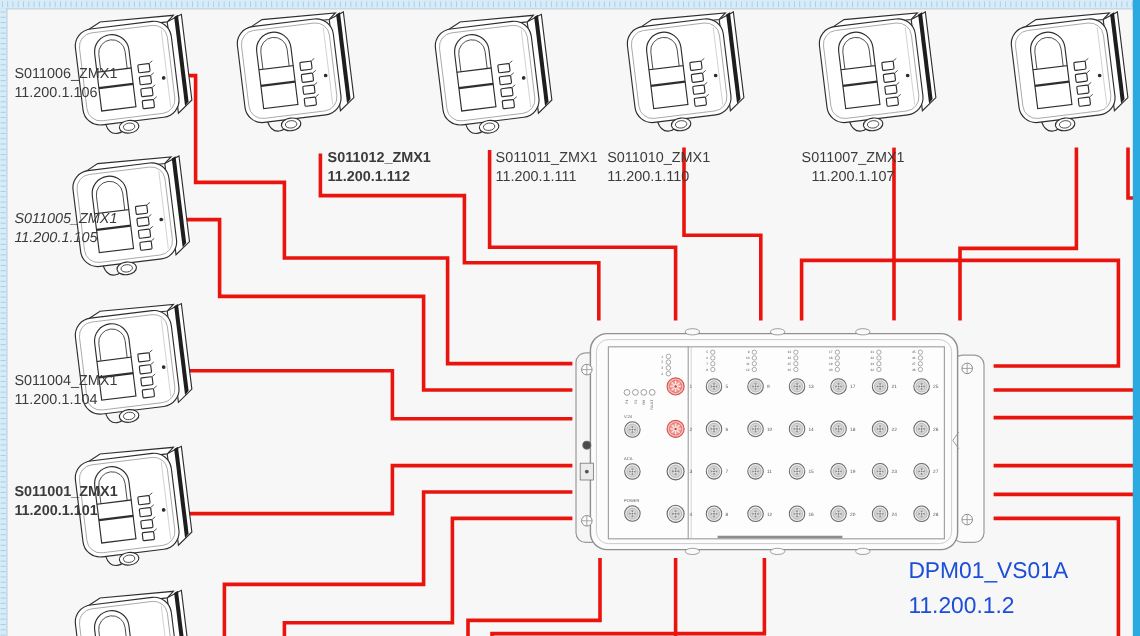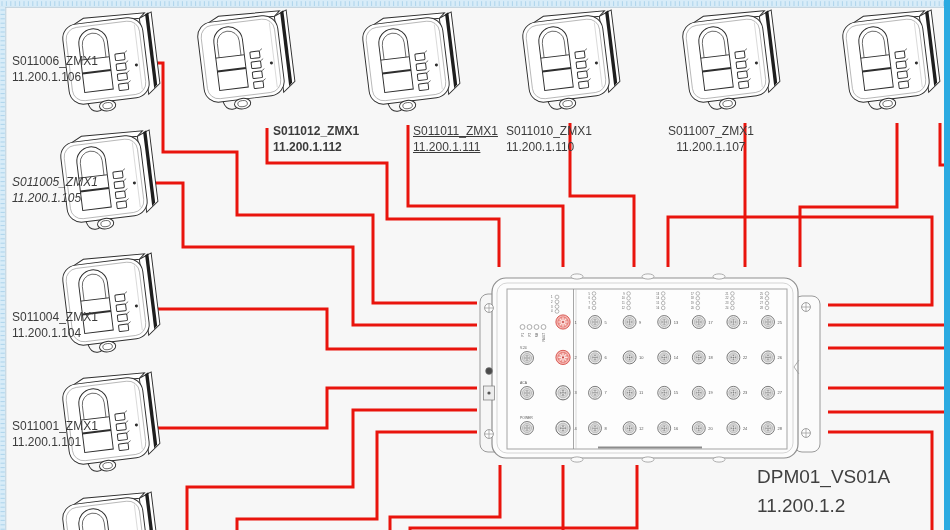--- a/index.html
+++ b/index.html
@@ -1,21 +1,21 @@
 <!DOCTYPE html>
 <html><head>
 <meta charset="utf-8">
 <style>
   html,body{margin:0;padding:0;background:#e8e8e8;}
   .stage{position:relative;width:950px;height:530px;background:#f7f7f7;overflow:hidden;
          font-family:"Liberation Sans",sans-serif;}
   .stage svg.scene{position:absolute;left:0;top:0;}
   .labels{position:absolute;left:0;top:0;width:950px;height:530px;pointer-events:none;}
   .dev-label{position:absolute;font-size:12px;line-height:16px;color:#3b3b3b;white-space:nowrap;}
-  .switch-label{position:absolute;left:757px;top:462px;font-size:19px;line-height:29px;color:#404040;white-space:nowrap;}
+  .switch-label{position:absolute;left:757px;top:462px;font-size:19px;line-height:29px;color:#1d4ed8;white-space:nowrap;}
 </style>
 </head>
 <body>
 
 <div class="stage">
   <svg class="scene" id="scene" width="950" height="530" viewBox="0 0 950 530">
     <defs>
 
       <symbol id="sym-zmx1" viewBox="0 0 120 112">
         <g transform="rotate(-7 58 56)" fill="#fff" stroke="#2e2e2e" stroke-width="1">
@@ -607,38 +607,38 @@
       <div>11.200.1.2</div>
     </div>
   <div class="dev-label" style="left: 12px; top: 53px;">
         <div>S011006_ZMX1</div>
         <div>11.200.1.106</div>
       </div>
       <div class="dev-label" style="left: 273px; top: 123px; font-weight: bold;">
         <div>S011012_ZMX1</div>
         <div>11.200.1.112</div>
       </div>
-      <div class="dev-label" style="left: 413px; top: 123px; text-decoration: underline;">
+      <div class="dev-label" style="left: 413px; top: 123px;">
         <div>S011011_ZMX1</div>
         <div>11.200.1.111</div>
       </div>
       <div class="dev-label" style="left: 506px; top: 123px;">
         <div>S011010_ZMX1</div>
         <div>11.200.1.110</div>
       </div>
       <div class="dev-label" style="left: 668px; top: 123px; text-align: center;">
         <div>S011007_ZMX1</div>
         <div>11.200.1.107</div>
       </div>
       <div class="dev-label" style="left: 12px; top: 174px; font-style: italic;">
         <div>S011005_ZMX1</div>
         <div>11.200.1.105</div>
       </div>
       <div class="dev-label" style="left: 12px; top: 273px; margin-top: 36px;">
         <div>S011004_ZMX1</div>
         <div>11.200.1.104</div>
       </div>
-      <div class="dev-label" style="left: 12px; top: 418px;">
+      <div class="dev-label" style="left: 12px; top: 401px; font-weight: bold;">
         <div>S011001_ZMX1</div>
         <div>11.200.1.101</div>
       </div>
     </div>
 </div>
 
 </body></html>

